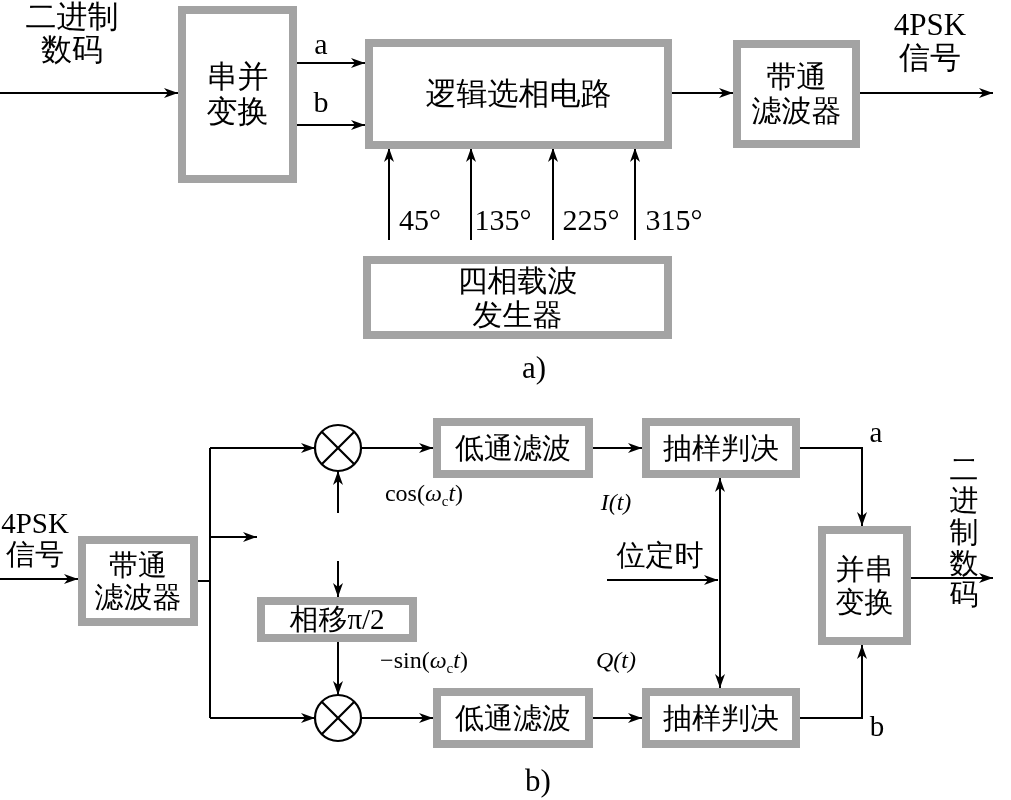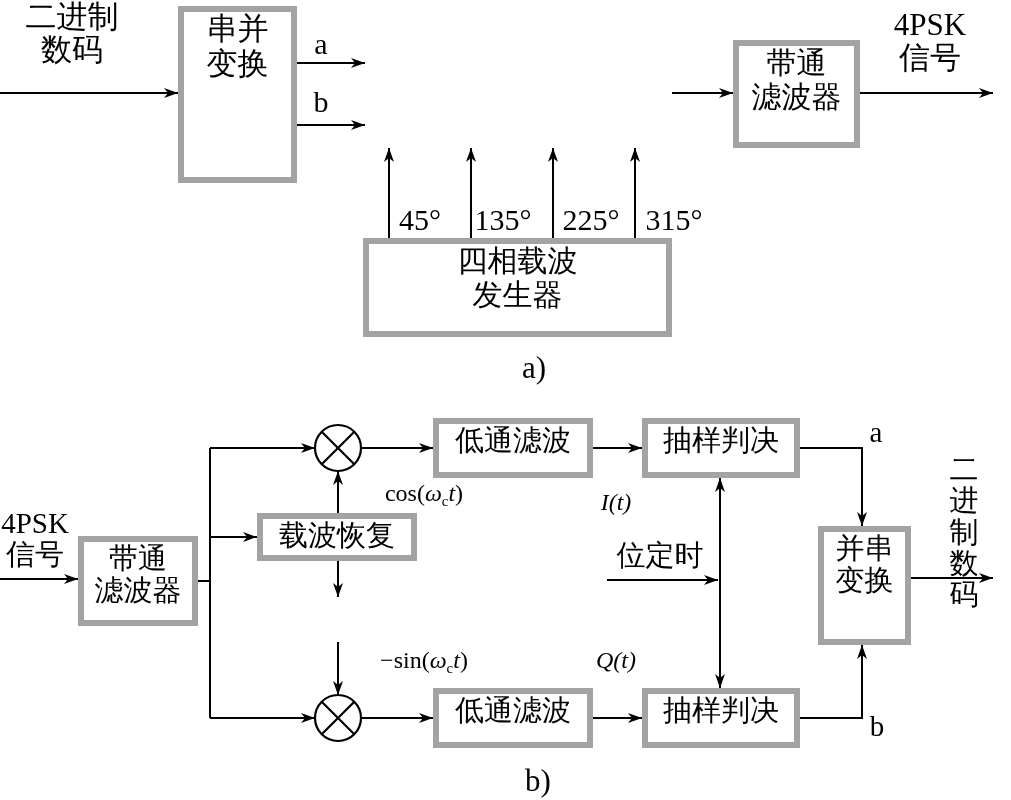--- a/index.html
+++ b/index.html
@@ -7,23 +7,23 @@
     position:relative;
     width:1011px;height:800px;
     background:#ffffff;
     font-family:"Liberation Serif","DejaVu Serif",serif;
     color:#000;
     overflow:hidden;
   }
   svg.wires{position:absolute;left:0;top:0;}
   .box{
     position:absolute;
-    border:6px solid #a3a3a3;
+    border:8px solid #a3a3a3;
     box-sizing:border-box;
-    display:flex;align-items:flex-start;justify-content:center;
+    display:flex;align-items:center;justify-content:center;
     text-align:center;white-space:pre-line;line-height:1.12;
     background:transparent;
   }
   .lbl{
     position:absolute;
     transform:translate(-50%,-50%);
     text-align:center;white-space:pre-line;line-height:1.08;
   }
   .it{font-style:italic;}
   .math sub{font-size:0.62em;font-style:normal;}
@@ -85,27 +85,30 @@
       <circle cx="338" cy="718" r="23" fill="#fff"></circle>
       <path d="M321.7 701.7 L354.3 734.3 M354.3 701.7 L321.7 734.3" fill="none"></path>
     </g>
   </svg>
 
   <div class="box fs31" style="left:178px;top:6px;width:119px;height:177px;">
     <span>串并
 变换</span>
   </div>
 
+  <div class="box fs31" style="left:365px;top:39px;width:307px;height:110px;">
+    <span>逻辑选相电路</span>
+  </div>
 
   <div class="box fs30" style="left:733px;top:40px;width:127px;height:108px;">
     <span>带通
 滤波器</span>
   </div>
 
-  <div class="box fs30" style="left:363px;top:238px;width:309px;height:99px;">
+  <div class="box fs30" style="left:363px;top:256px;width:309px;height:83px;">
     <span>四相载波
 发生器</span>
   </div>
 
   <div class="lbl fs31" style="left:72px;top:33px;">二进制
 数码</div>
   <div class="lbl fs30" style="left:321px;top:44px;">a</div>
   <div class="lbl fs30" style="left:321px;top:102px;">b</div>
   <div class="lbl fs31" style="left:930px;top:41px;">4PSK
 信号</div>
@@ -115,24 +118,24 @@
   <div class="lbl fs30" style="left:591px;top:220px;">225°</div>
   <div class="lbl fs30" style="left:674px;top:220px;">315°</div>
 
   <div class="lbl fs31" style="left:534px;top:368px;">a)</div>
 
   <div class="box fs29" style="left:78px;top:536px;width:120px;height:90px;">
     <span>带通
 滤波器</span>
   </div>
 
-  <div class="box fs29" style="left:257px;top:513px;width:160px;height:48px;">
-    <span>载波恢复</span>
+
+  <div class="box fs29" style="left:257px;top:597px;width:160px;height:45px;">
+    <span>相移π/2</span>
   </div>
-
 
   <div class="box fs29" style="left:433px;top:418px;width:160px;height:60px;">
     <span>低通滤波</span>
   </div>
 
   <div class="box fs29" style="left:642px;top:418px;width:158px;height:60px;">
     <span>抽样判决</span>
   </div>
 
   <div class="box fs29" style="left:433px;top:688px;width:160px;height:60px;">

